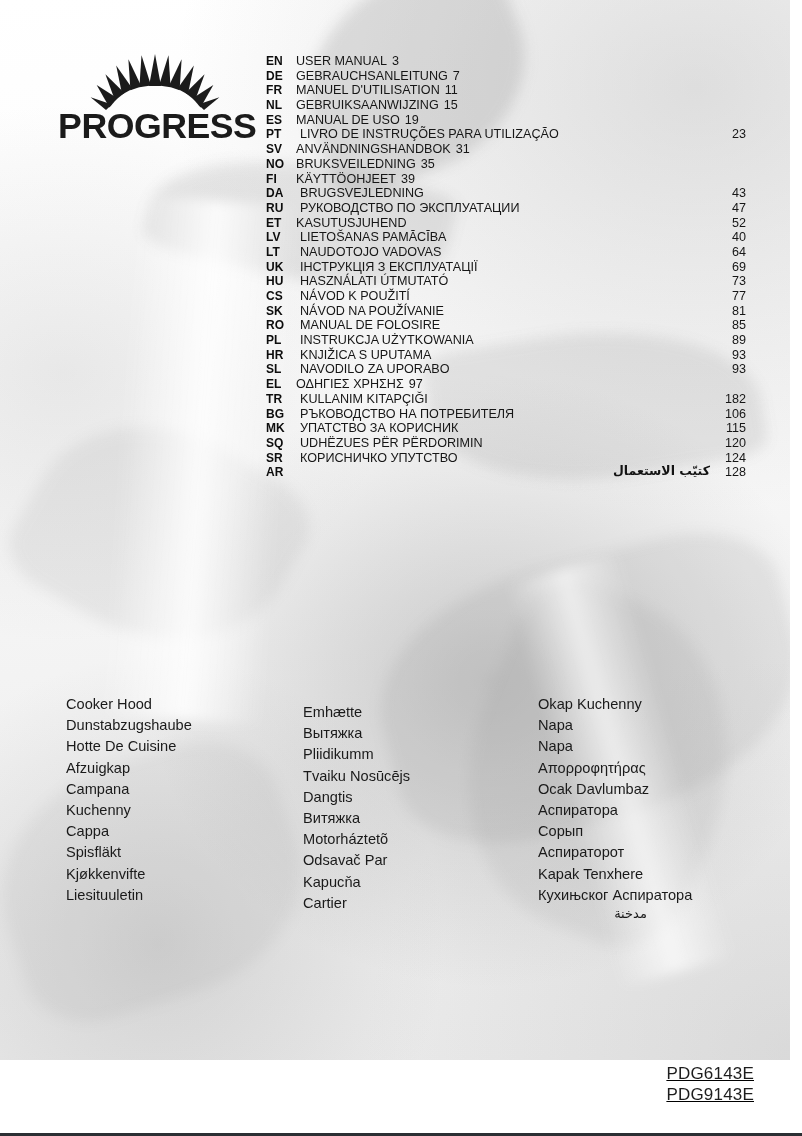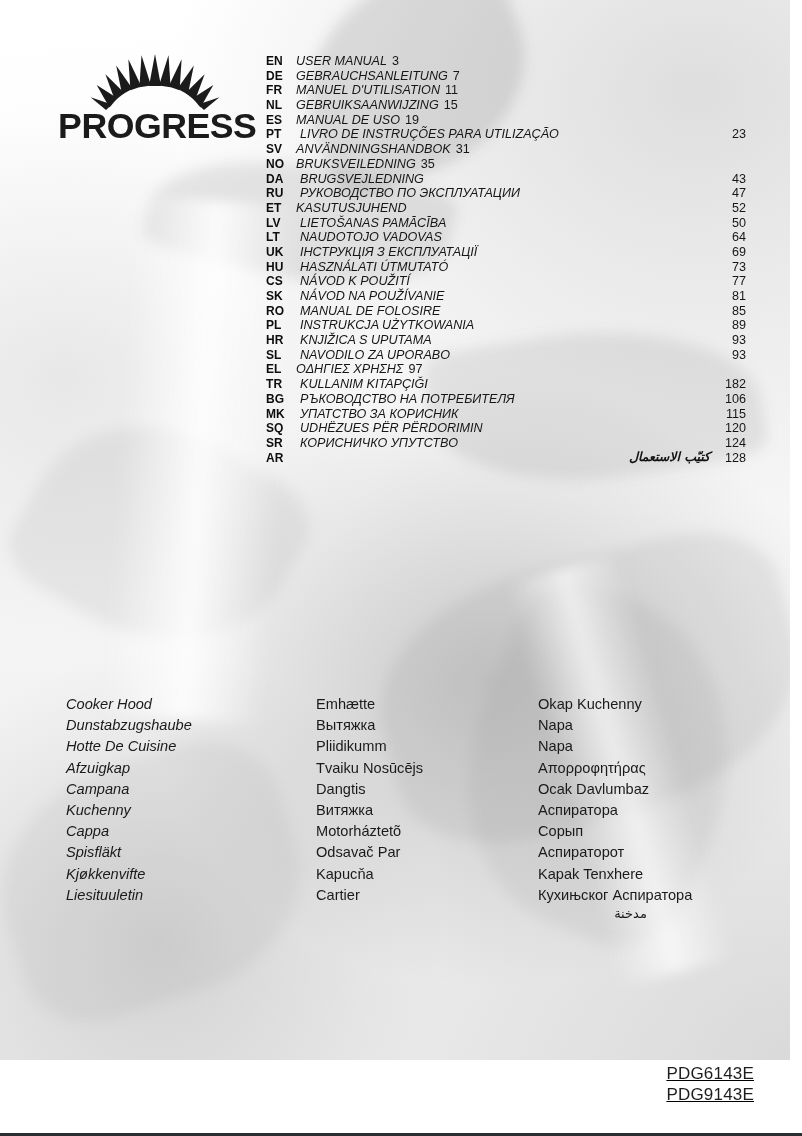--- a/index.html
+++ b/index.html
@@ -58,38 +58,38 @@
   .toc{position:absolute;left:266px;top:54px;width:486px;}
   .toc-row{
     position:relative;height:14.7px;line-height:14.7px;white-space:nowrap;
     font-size:12.6px;color:#161616;
   }
   .code{
     display:inline-block;width:26px;
     font-weight:bold;font-size:12px;color:#0d0d0d;
     letter-spacing:.1px;
   }
-  .title{display:inline;font-size:12.6px;color:#161616;font-style:italic;}
+  .title{display:inline;font-size:12.6px;color:#161616;}
   .gap-sm{padding-left:4px;}
   .gap-md{padding-left:8px;}
   .inlinepage{padding-left:5px;}
   .rightpage{
     position:absolute;right:6px;top:0;font-size:12.6px;color:#161616;text-align:center;
   }
   .ar-title{
     position:absolute;right:42px;top:-1px;
     font-family:"DejaVu Sans",sans-serif;
     font-weight:bold;font-size:12.5px;color:#131313;direction:rtl;
   }
 
   
   .names{position:absolute;left:0;top:694px;width:802px;height:215px;}
   .col{position:absolute;top:0;}
-  .col1{left:66px;font-style:italic;}
-  .col2{left:316px;}
+  .col1{left:66px;}
+  .col2{left:303px;margin-top:8px;}
   .col3{left:538px;}
   .nrow{
     height:21.2px;line-height:21.2px;
     font-size:14.6px;color:#1a1a1a;white-space:nowrap;
   }
   .ar-name{
     position:absolute;left:538px;top:906px;width:185px;
     text-align:center;direction:rtl;
     font-family:"DejaVu Sans",sans-serif;
     font-size:13px;color:#1a1a1a;
@@ -143,24 +143,25 @@
 
   <div class="toc" id="toc">
       <div class="toc-row"><span class="code">EN</span><span class="title gap-sm">USER MANUAL</span><span class="inlinepage">3</span></div>
       <div class="toc-row"><span class="code">DE</span><span class="title gap-sm">GEBRAUCHSANLEITUNG</span><span class="inlinepage">7</span></div>
       <div class="toc-row"><span class="code">FR</span><span class="title gap-sm">MANUEL D'UTILISATION</span><span class="inlinepage">11</span></div>
       <div class="toc-row"><span class="code">NL</span><span class="title gap-sm">GEBRUIKSAANWIJZING</span><span class="inlinepage">15</span></div>
       <div class="toc-row"><span class="code">ES</span><span class="title gap-sm">MANUAL DE USO</span><span class="inlinepage">19</span></div>
       <div class="toc-row"><span class="code">PT</span><span class="title gap-md">LIVRO DE INSTRUÇÕES PARA UTILIZAÇÃO</span><span class="rightpage">23</span></div>
       <div class="toc-row"><span class="code">SV</span><span class="title gap-sm">ANVÄNDNINGSHANDBOK</span><span class="inlinepage">31</span></div>
       <div class="toc-row"><span class="code">NO</span><span class="title gap-sm">BRUKSVEILEDNING</span><span class="inlinepage">35</span></div>
+      <div class="toc-row"><span class="code">FI</span><span class="title gap-sm">KÄYTTÖOHJEET</span><span class="inlinepage">39</span></div>
       <div class="toc-row"><span class="code">DA</span><span class="title gap-md">BRUGSVEJLEDNING</span><span class="rightpage">43</span></div>
       <div class="toc-row"><span class="code">RU</span><span class="title gap-md">РУКОВОДСТВО ПО ЭКСПЛУАТАЦИИ</span><span class="rightpage">47</span></div>
       <div class="toc-row"><span class="code">ET</span><span class="title gap-sm">KASUTUSJUHEND</span><span class="rightpage">52</span></div>
-      <div class="toc-row"><span class="code">LV</span><span class="title gap-md">LIETOŠANAS PAMĀCĪBA</span><span class="rightpage">50</span></div>
+      <div class="toc-row"><span class="code">LV</span><span class="title gap-md">LIETOŠANAS PAMĀCĪBA</span><span class="rightpage">40</span></div>
       <div class="toc-row"><span class="code">LT</span><span class="title gap-md">NAUDOTOJO VADOVAS</span><span class="rightpage">64</span></div>
       <div class="toc-row"><span class="code">UK</span><span class="title gap-md">ІНСТРУКЦІЯ З ЕКСПЛУАТАЦІЇ</span><span class="rightpage">69</span></div>
       <div class="toc-row"><span class="code">HU</span><span class="title gap-md">HASZNÁLATI ÚTMUTATÓ</span><span class="rightpage">73</span></div>
       <div class="toc-row"><span class="code">CS</span><span class="title gap-md">NÁVOD K POUŽITÍ</span><span class="rightpage">77</span></div>
       <div class="toc-row"><span class="code">SK</span><span class="title gap-md">NÁVOD NA POUŽÍVANIE</span><span class="rightpage">81</span></div>
       <div class="toc-row"><span class="code">RO</span><span class="title gap-md">MANUAL DE FOLOSIRE</span><span class="rightpage">85</span></div>
       <div class="toc-row"><span class="code">PL</span><span class="title gap-md">INSTRUKCJA UŻYTKOWANIA</span><span class="rightpage">89</span></div>
       <div class="toc-row"><span class="code">HR</span><span class="title gap-md">KNJIŽICA S UPUTAMA</span><span class="rightpage">93</span></div>
       <div class="toc-row"><span class="code">SL</span><span class="title gap-md">NAVODILO ZA UPORABO</span><span class="rightpage">93</span></div>
       <div class="toc-row"><span class="code">EL</span><span class="title gap-sm">ΟΔΗΓΙΕΣ ΧΡΗΣΗΣ</span><span class="inlinepage">97</span></div>

